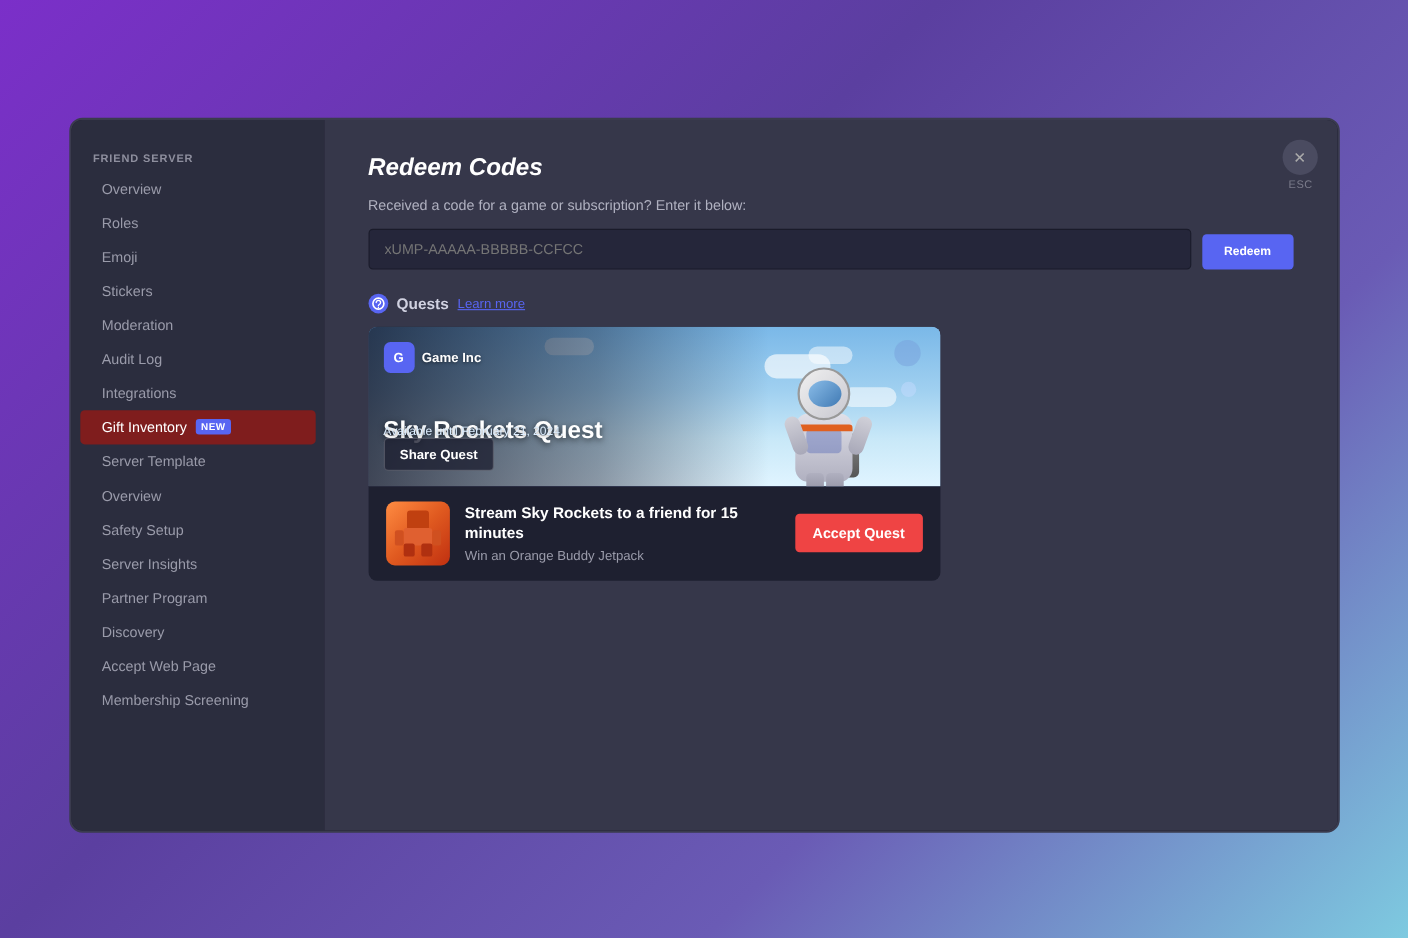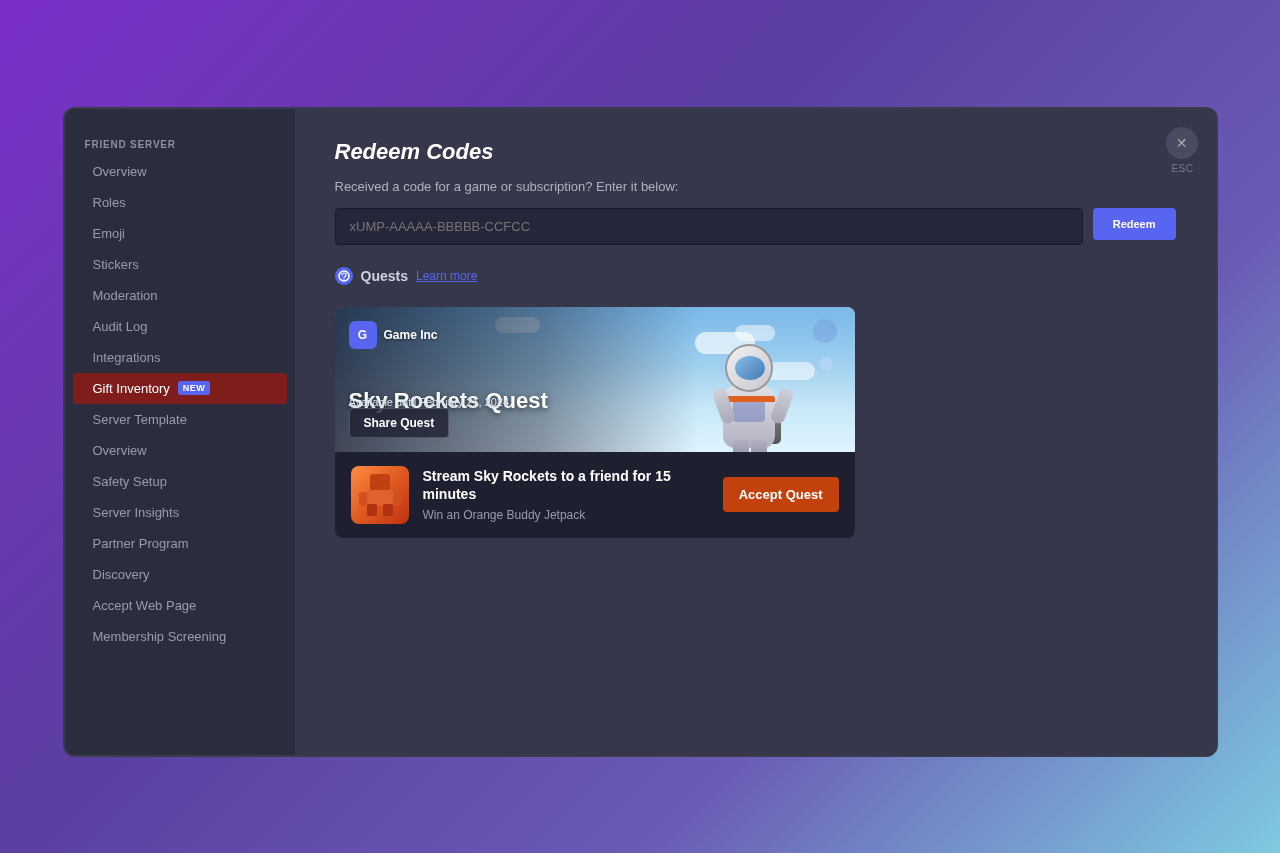--- a/index.html
+++ b/index.html
@@ -123,21 +123,21 @@
       font-size: 13px;
       color: #b0b1c0;
       margin-bottom: 14px;
     }
 
     
     .redeem-row {
       display: flex;
       gap: 10px;
       margin-bottom: 22px;
-      align-items: flex-start;
+      align-items: flex-end;
     }
 
     .redeem-input {
       flex: 1;
       background: #25263a;
       border: 1px solid #1a1b2a;
       border-radius: 4px;
       padding: 10px 14px;
       color: #6a6b7a;
       font-size: 13px;
@@ -153,21 +153,21 @@
       font-size: 11px;
       font-weight: 600;
       cursor: pointer;
     }
 
     
     .quests-header {
       display: flex;
       align-items: center;
       gap: 8px;
-      margin-bottom: 22px;
+      margin-bottom: 12px;
     }
 
     .quests-icon {
       width: 18px;
       height: 18px;
       background: #5865f2;
       border-radius: 50%;
       display: flex;
       align-items: center;
       justify-content: center;
@@ -314,21 +314,21 @@
       margin-bottom: 5px;
       line-height: 1.3;
     }
 
     .quest-reward {
       font-size: 12px;
       color: #9a9baa;
     }
 
     .accept-quest-btn {
-      background: #c2410c;
+      background: #ef4444;
       color: #fff;
       border: none;
       border-radius: 4px;
       padding: 10px 16px;
       font-size: 13px;
       font-weight: 600;
       cursor: pointer;
       white-space: nowrap;
     }
   </style>

